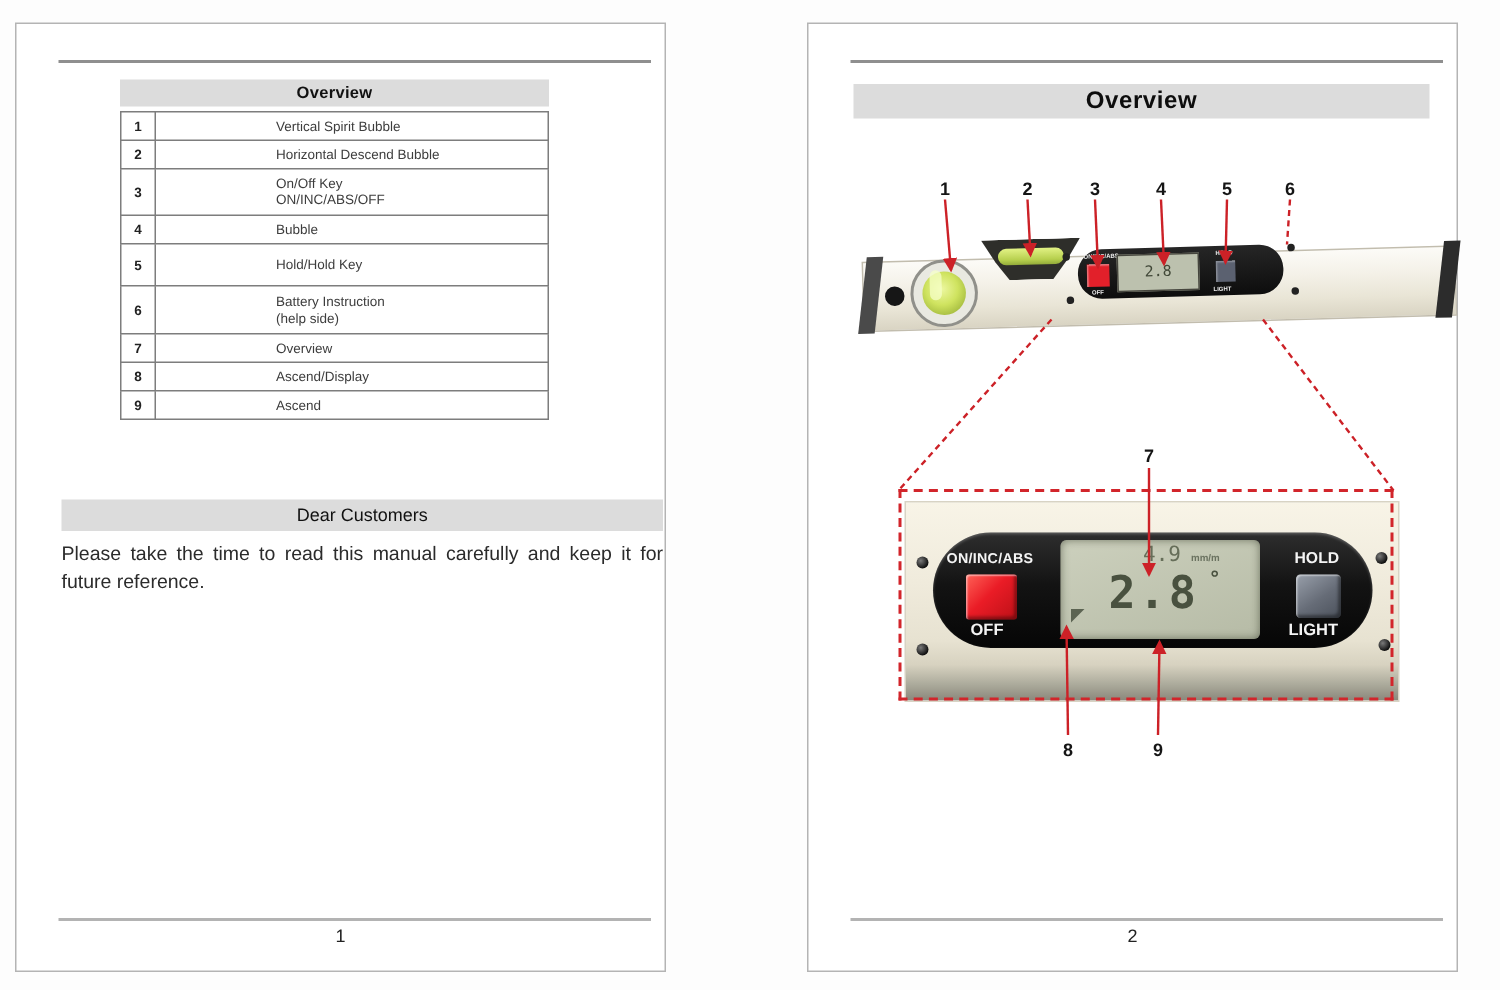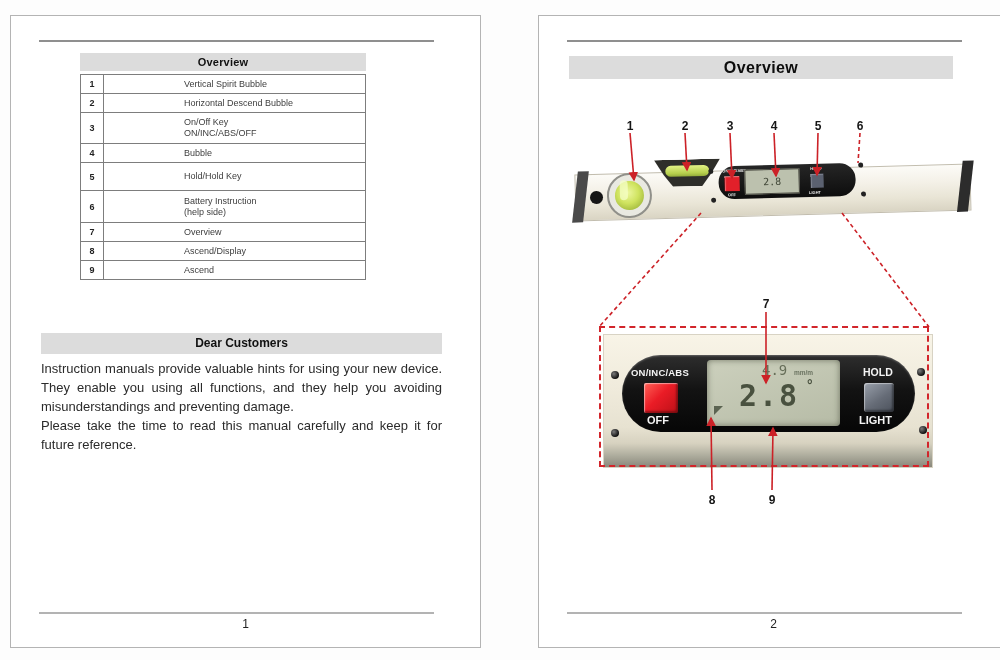--- a/index.html
+++ b/index.html
@@ -4,21 +4,21 @@
 <style>
   * { box-sizing: border-box; }
   html,body { margin:0; padding:0; }
   body {
     width:1000px; height:660px; background:#ffffff;
     font-family:"Liberation Sans", sans-serif; color:#2e2e2e;
     overflow:hidden;
   }
   .canvas { position:relative; width:1000px; height:660px; background:#fdfdfd; }
   .page {
-    position:absolute; top:15px; width:471px; height:633px;
+    position:absolute; top:15px; width:434px; height:633px;
     background:#ffffff; border:1px solid #b4b4b4;
   }
   #page1 { left:10px; }
   #page2 { left:538px; }
   .header-rule { position:absolute; left:28px; top:24px; width:395px; height:2px; background:#8f8f8f; }
   .footer-rule { position:absolute; left:28px; top:596px; width:395px; height:2px; background:#b3b3b3; }
   .page-num { position:absolute; left:0; top:601px; width:100%; text-align:center; font-size:12px; color:#222; }
 
   
   .ovt-wrap { position:absolute; left:69px; top:37px; width:286px; }
@@ -32,21 +32,21 @@
   table.ovt td.desc { padding-left:80px; }
   table.ovt td.desc span.l { display:block; line-height:11px; }
   table.ovt tr:nth-child(1), table.ovt tr:nth-child(2), table.ovt tr:nth-child(4),
   table.ovt tr:nth-child(7), table.ovt tr:nth-child(8), table.ovt tr:nth-child(9) { height:19px; }
   table.ovt tr:nth-child(3) { height:31px; }
   table.ovt tr:nth-child(5) { height:28px; }
   table.ovt tr:nth-child(6) { height:32px; }
 
   .dc-title {
     position:absolute; left:30px; top:317px; width:401px; height:21px; line-height:21px;
-    background:#dcdcdc; text-align:center; font-weight:bold; font-size:12px; color:#111;
+    background:#dcdcdc; text-align:center; font-weight:normal; font-size:12px; color:#111;
   }
   .bodytext {
     position:absolute; left:30px; top:343px; width:401px;
     font-size:13px; line-height:19px; text-align:justify; color:#2b2b2b;
   }
   .bodytext p { margin:0; }
 
   
   .title2 {
     position:absolute; left:30px; top:40px; width:384px; height:23px; line-height:23px;
@@ -205,21 +205,20 @@
               <span class="l">Ascend</span>
               <span class="l"></span>
             </td>
           </tr>
         </tbody>
       </table>
     </div>
 
     <div class="dc-title">Dear Customers</div>
     <div class="bodytext">
-      <p>Instruction manuals provide valuable hints for using your new device. They enable you using all functions, and they help you avoiding misunderstandings and preventing damage.</p>
       <p>Please take the time to read this manual carefully and keep it for future reference.</p>
     </div>
 
     <div class="footer-rule"></div>
     <div class="page-num">1</div>
   </div>
 
   <div class="page" id="page2">
     <div class="header-rule"></div>
     <div class="title2">Overview</div>

